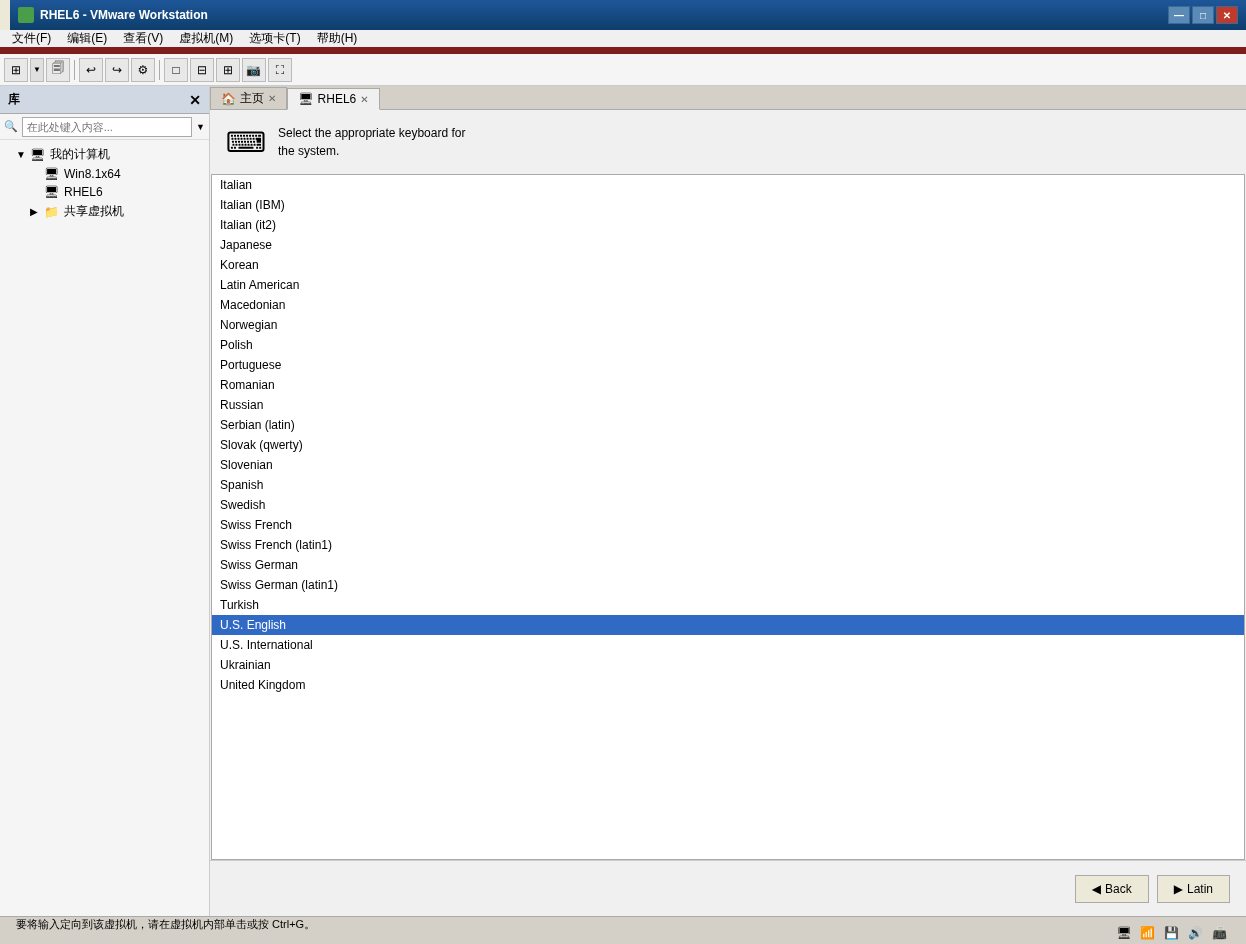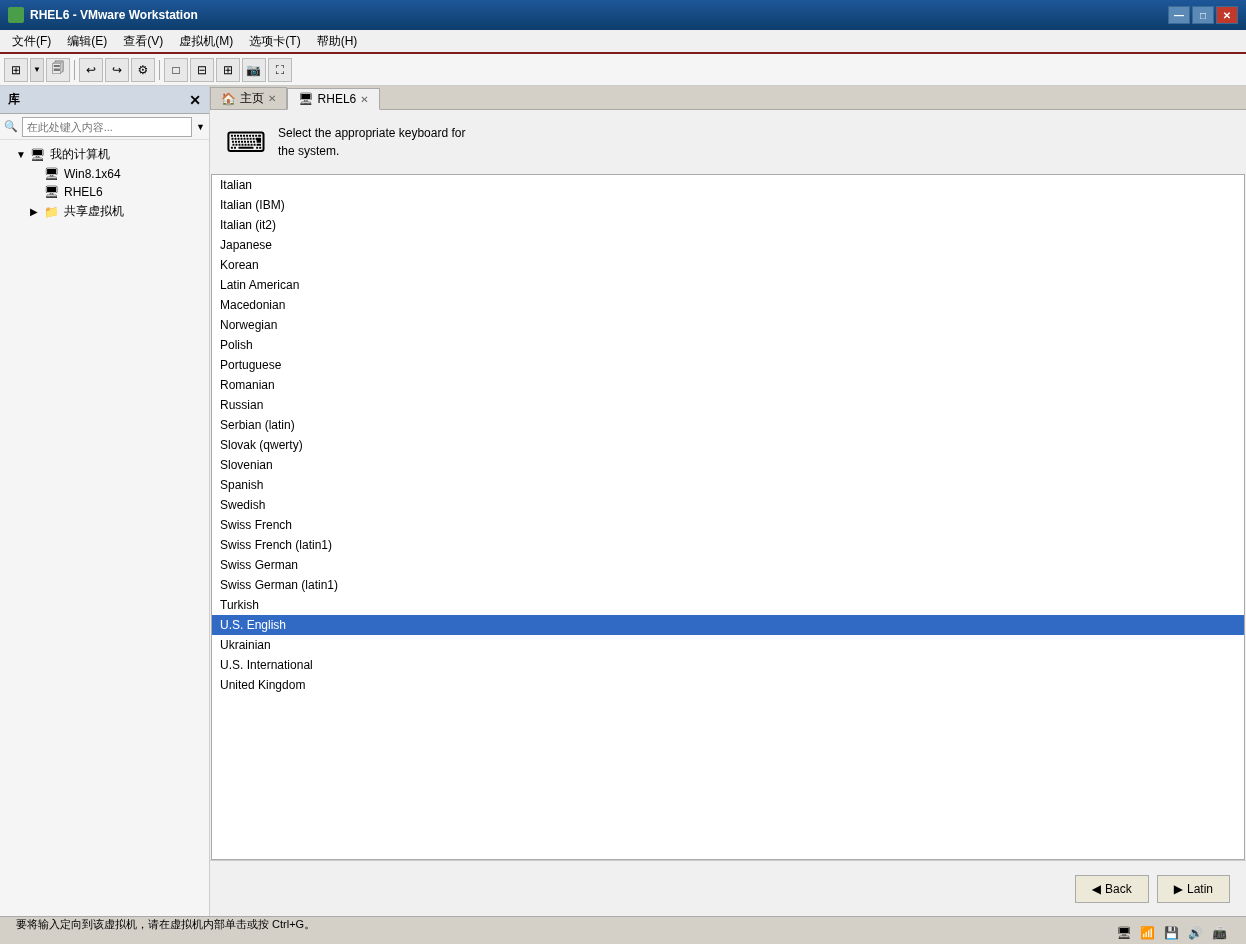--- a/index.html
+++ b/index.html
@@ -16,20 +16,21 @@
     #title-bar {
       height: 30px;
       background: linear-gradient(to bottom, #1e5799 0%, #0d3d6b 100%);
       display: flex;
       align-items: center;
       padding: 0 8px;
       color: white;
       font-size: 12px;
       font-weight: bold;
       user-select: none;
+      margin-left: 10px;
     }
     #title-bar .title-icon {
       width: 16px;
       height: 16px;
       margin-right: 6px;
       background: #4a9e4a;
       border-radius: 2px;
       display: inline-block;
     }
     #title-bar .title-text {
@@ -55,21 +56,21 @@
       background: #c0392b;
     }
 
     
     #menu-bar {
       height: 24px;
       background: #f0f0f0;
       display: flex;
       align-items: center;
       padding: 0 4px;
-      border-bottom: 2px solid #7f1d1d;
+      border-bottom: 7px solid #7f1d1d;
     }
     #menu-bar .menu-item {
       padding: 2px 8px;
       font-size: 12px;
       cursor: pointer;
       color: #000;
     }
 
     
     #toolbar {
@@ -449,22 +450,22 @@
           <div class="list-item">Slovak (qwerty)</div>
           <div class="list-item">Slovenian</div>
           <div class="list-item">Spanish</div>
           <div class="list-item">Swedish</div>
           <div class="list-item">Swiss French</div>
           <div class="list-item">Swiss French (latin1)</div>
           <div class="list-item">Swiss German</div>
           <div class="list-item">Swiss German (latin1)</div>
           <div class="list-item">Turkish</div>
           <div class="list-item selected">U.S. English</div>
+          <div class="list-item">U.S. International</div>
           <div class="list-item">Ukrainian</div>
-          <div class="list-item">U.S. International</div>
           <div class="list-item">United Kingdom</div>
         </div>
 
       <div id="wizard-buttons">
         <button class="wizard-btn">
           <span>◀</span>
           <span>Back</span>
         </button>
         <button class="wizard-btn">
           <span>▶</span>

